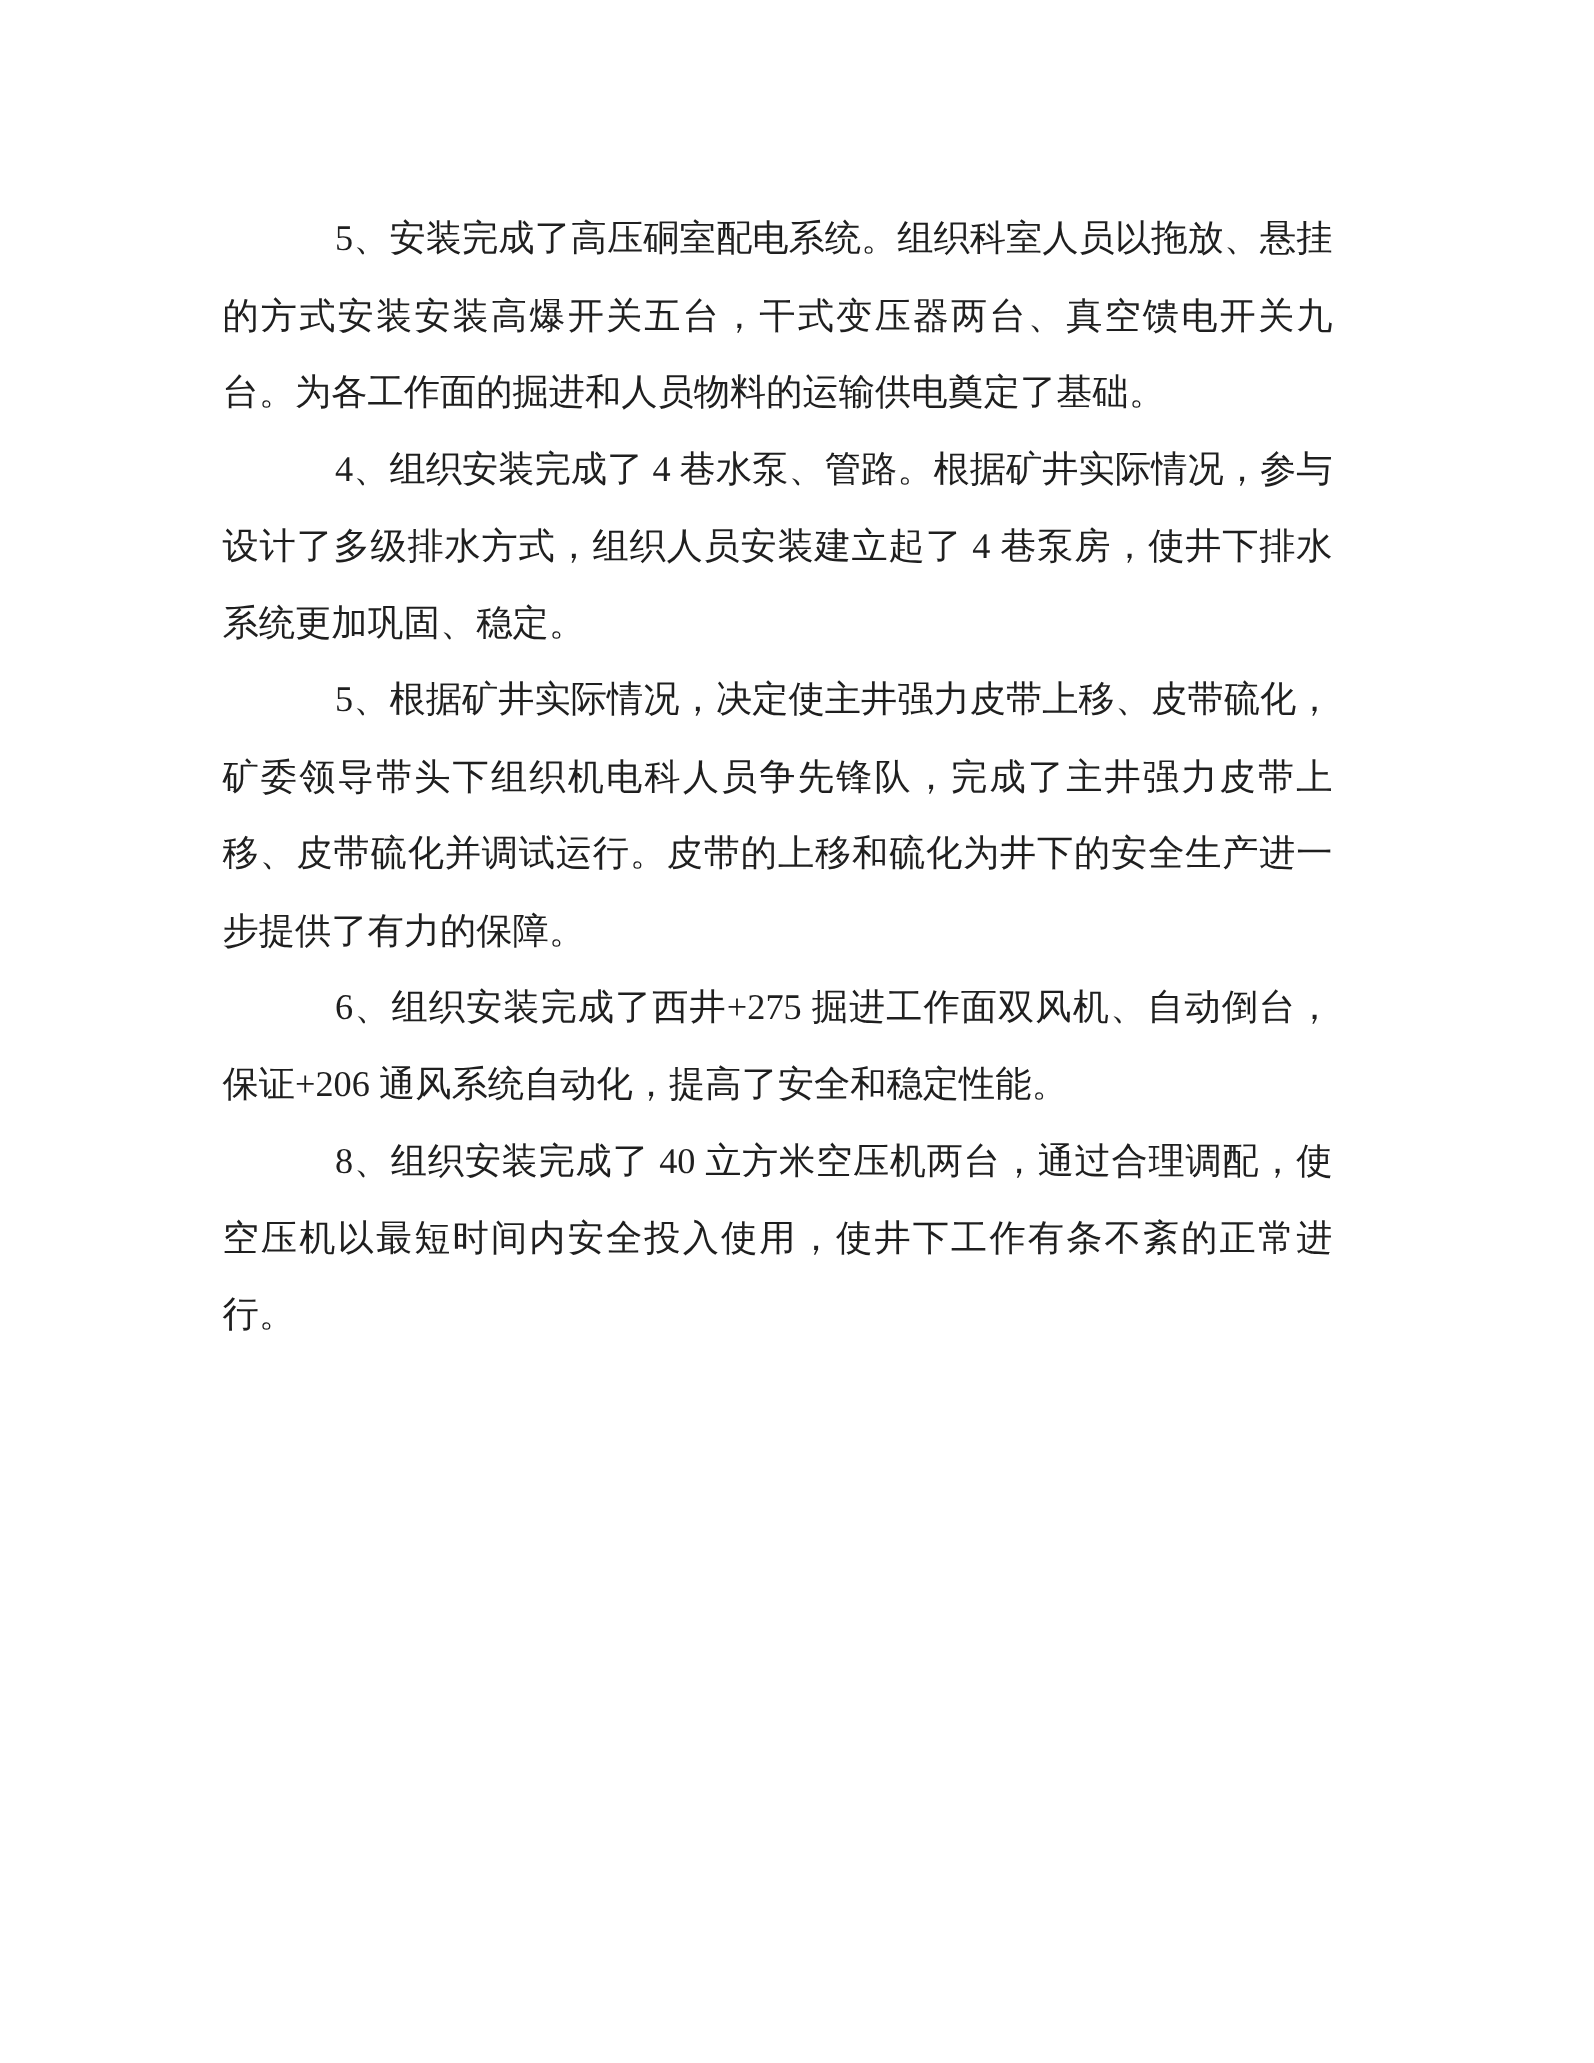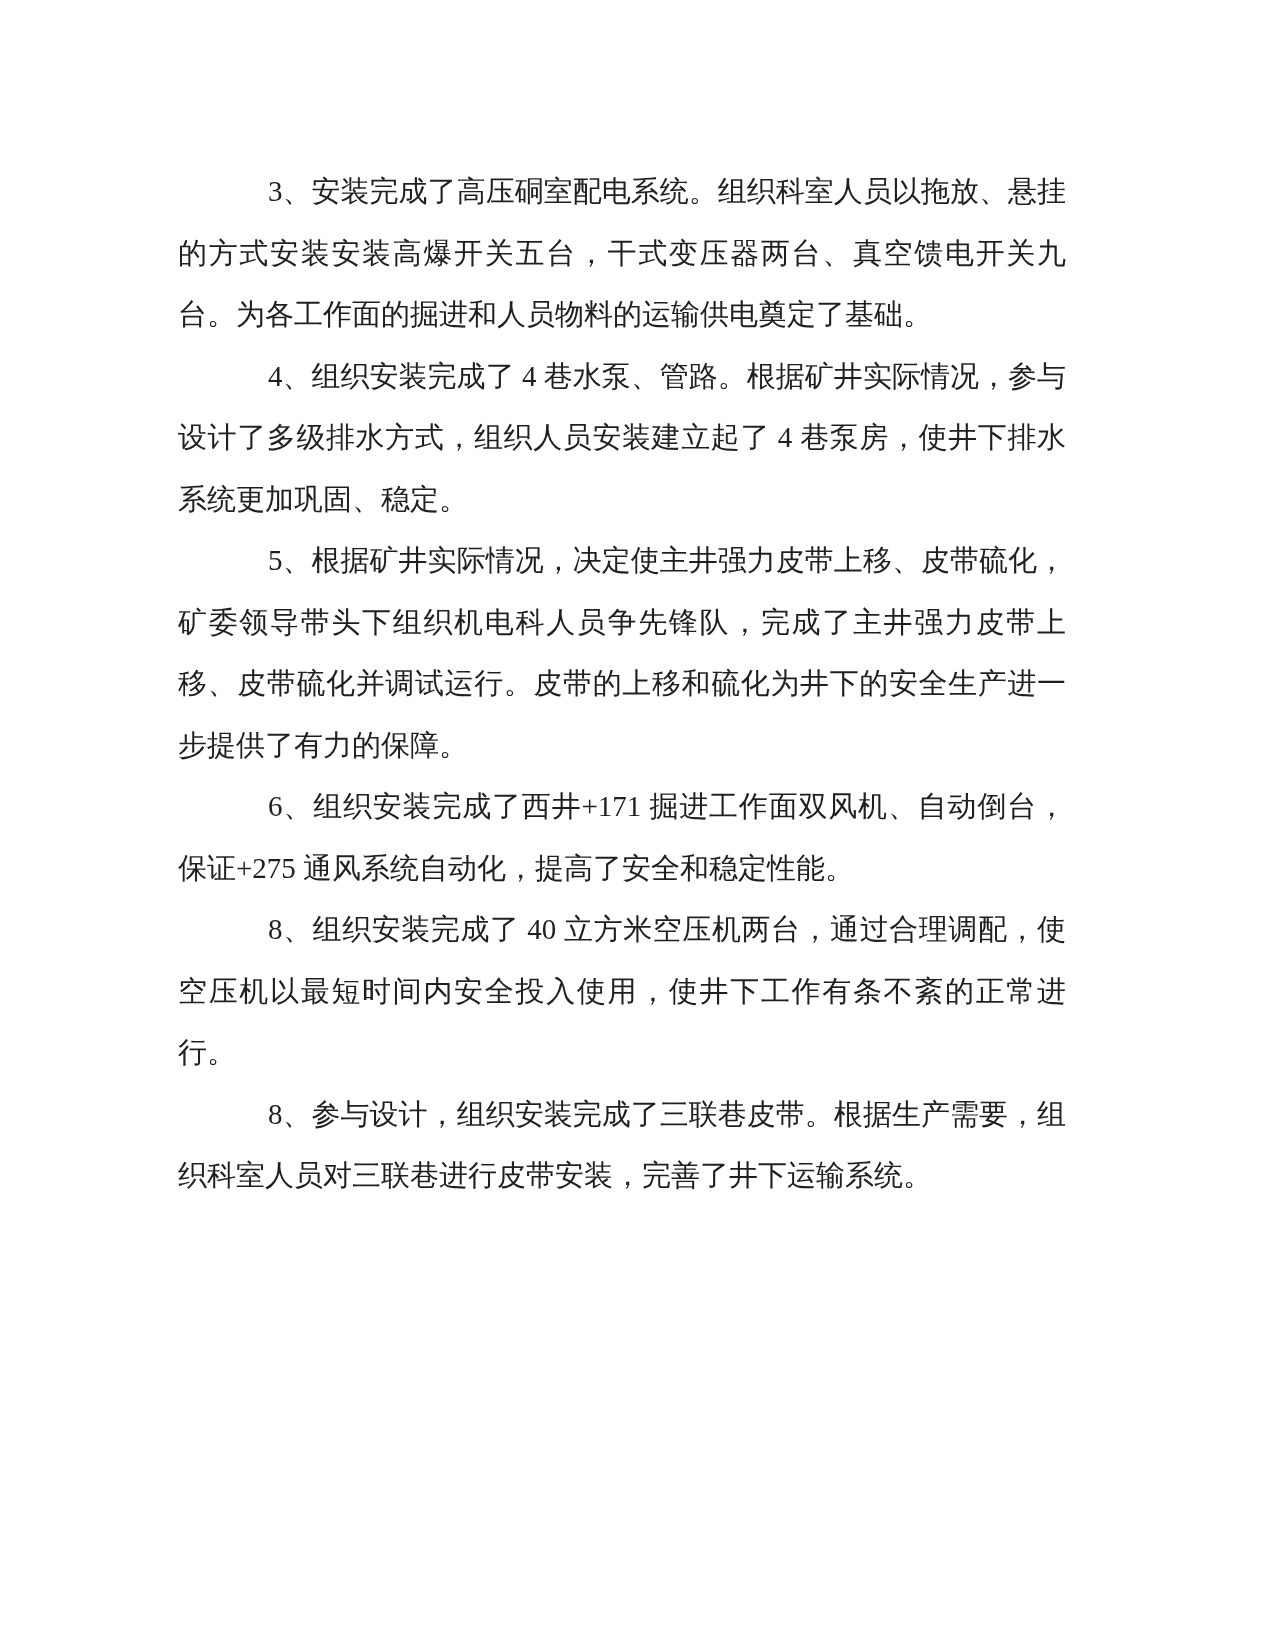--- a/index.html
+++ b/index.html
@@ -31,20 +31,19 @@
     padding: 0;
     text-indent: 90px;
     font-weight: normal;
   }
 </style>
 </head>
 <body>
 
 <div class="page" style="background: rgb(255, 255, 255); color: rgb(31, 31, 31);">
   <div class="doc-content">
-    <p class="doc-par">3、安装完成了高压硐室配电系统。组织科室人员以拖放、悬挂的方式安装安装高爆开关五台，干式变压器两台、真空馈电开关九台。为各工作面的掘进和人员物料的运输供电奠定了基础。</p>
+    <p class="doc-par">5、安装完成了高压硐室配电系统。组织科室人员以拖放、悬挂的方式安装安装高爆开关五台，干式变压器两台、真空馈电开关九台。为各工作面的掘进和人员物料的运输供电奠定了基础。</p>
     <p class="doc-par">4、组织安装完成了 4 巷水泵、管路。根据矿井实际情况，参与设计了多级排水方式，组织人员安装建立起了 4 巷泵房，使井下排水系统更加巩固、稳定。</p>
     <p class="doc-par">5、根据矿井实际情况，决定使主井强力皮带上移、皮带硫化，矿委领导带头下组织机电科人员争先锋队，完成了主井强力皮带上移、皮带硫化并调试运行。皮带的上移和硫化为井下的安全生产进一步提供了有力的保障。</p>
-    <p class="doc-par">6、组织安装完成了西井+171 掘进工作面双风机、自动倒台，保证+275 通风系统自动化，提高了安全和稳定性能。</p>
+    <p class="doc-par">6、组织安装完成了西井+275 掘进工作面双风机、自动倒台，保证+206 通风系统自动化，提高了安全和稳定性能。</p>
     <p class="doc-par">8、组织安装完成了 40 立方米空压机两台，通过合理调配，使空压机以最短时间内安全投入使用，使井下工作有条不紊的正常进行。</p>
-    <p class="doc-par">8、参与设计，组织安装完成了三联巷皮带。根据生产需要，组织科室人员对三联巷进行皮带安装，完善了井下运输系统。</p>
   </div>
 </div>
 
 </body></html>

